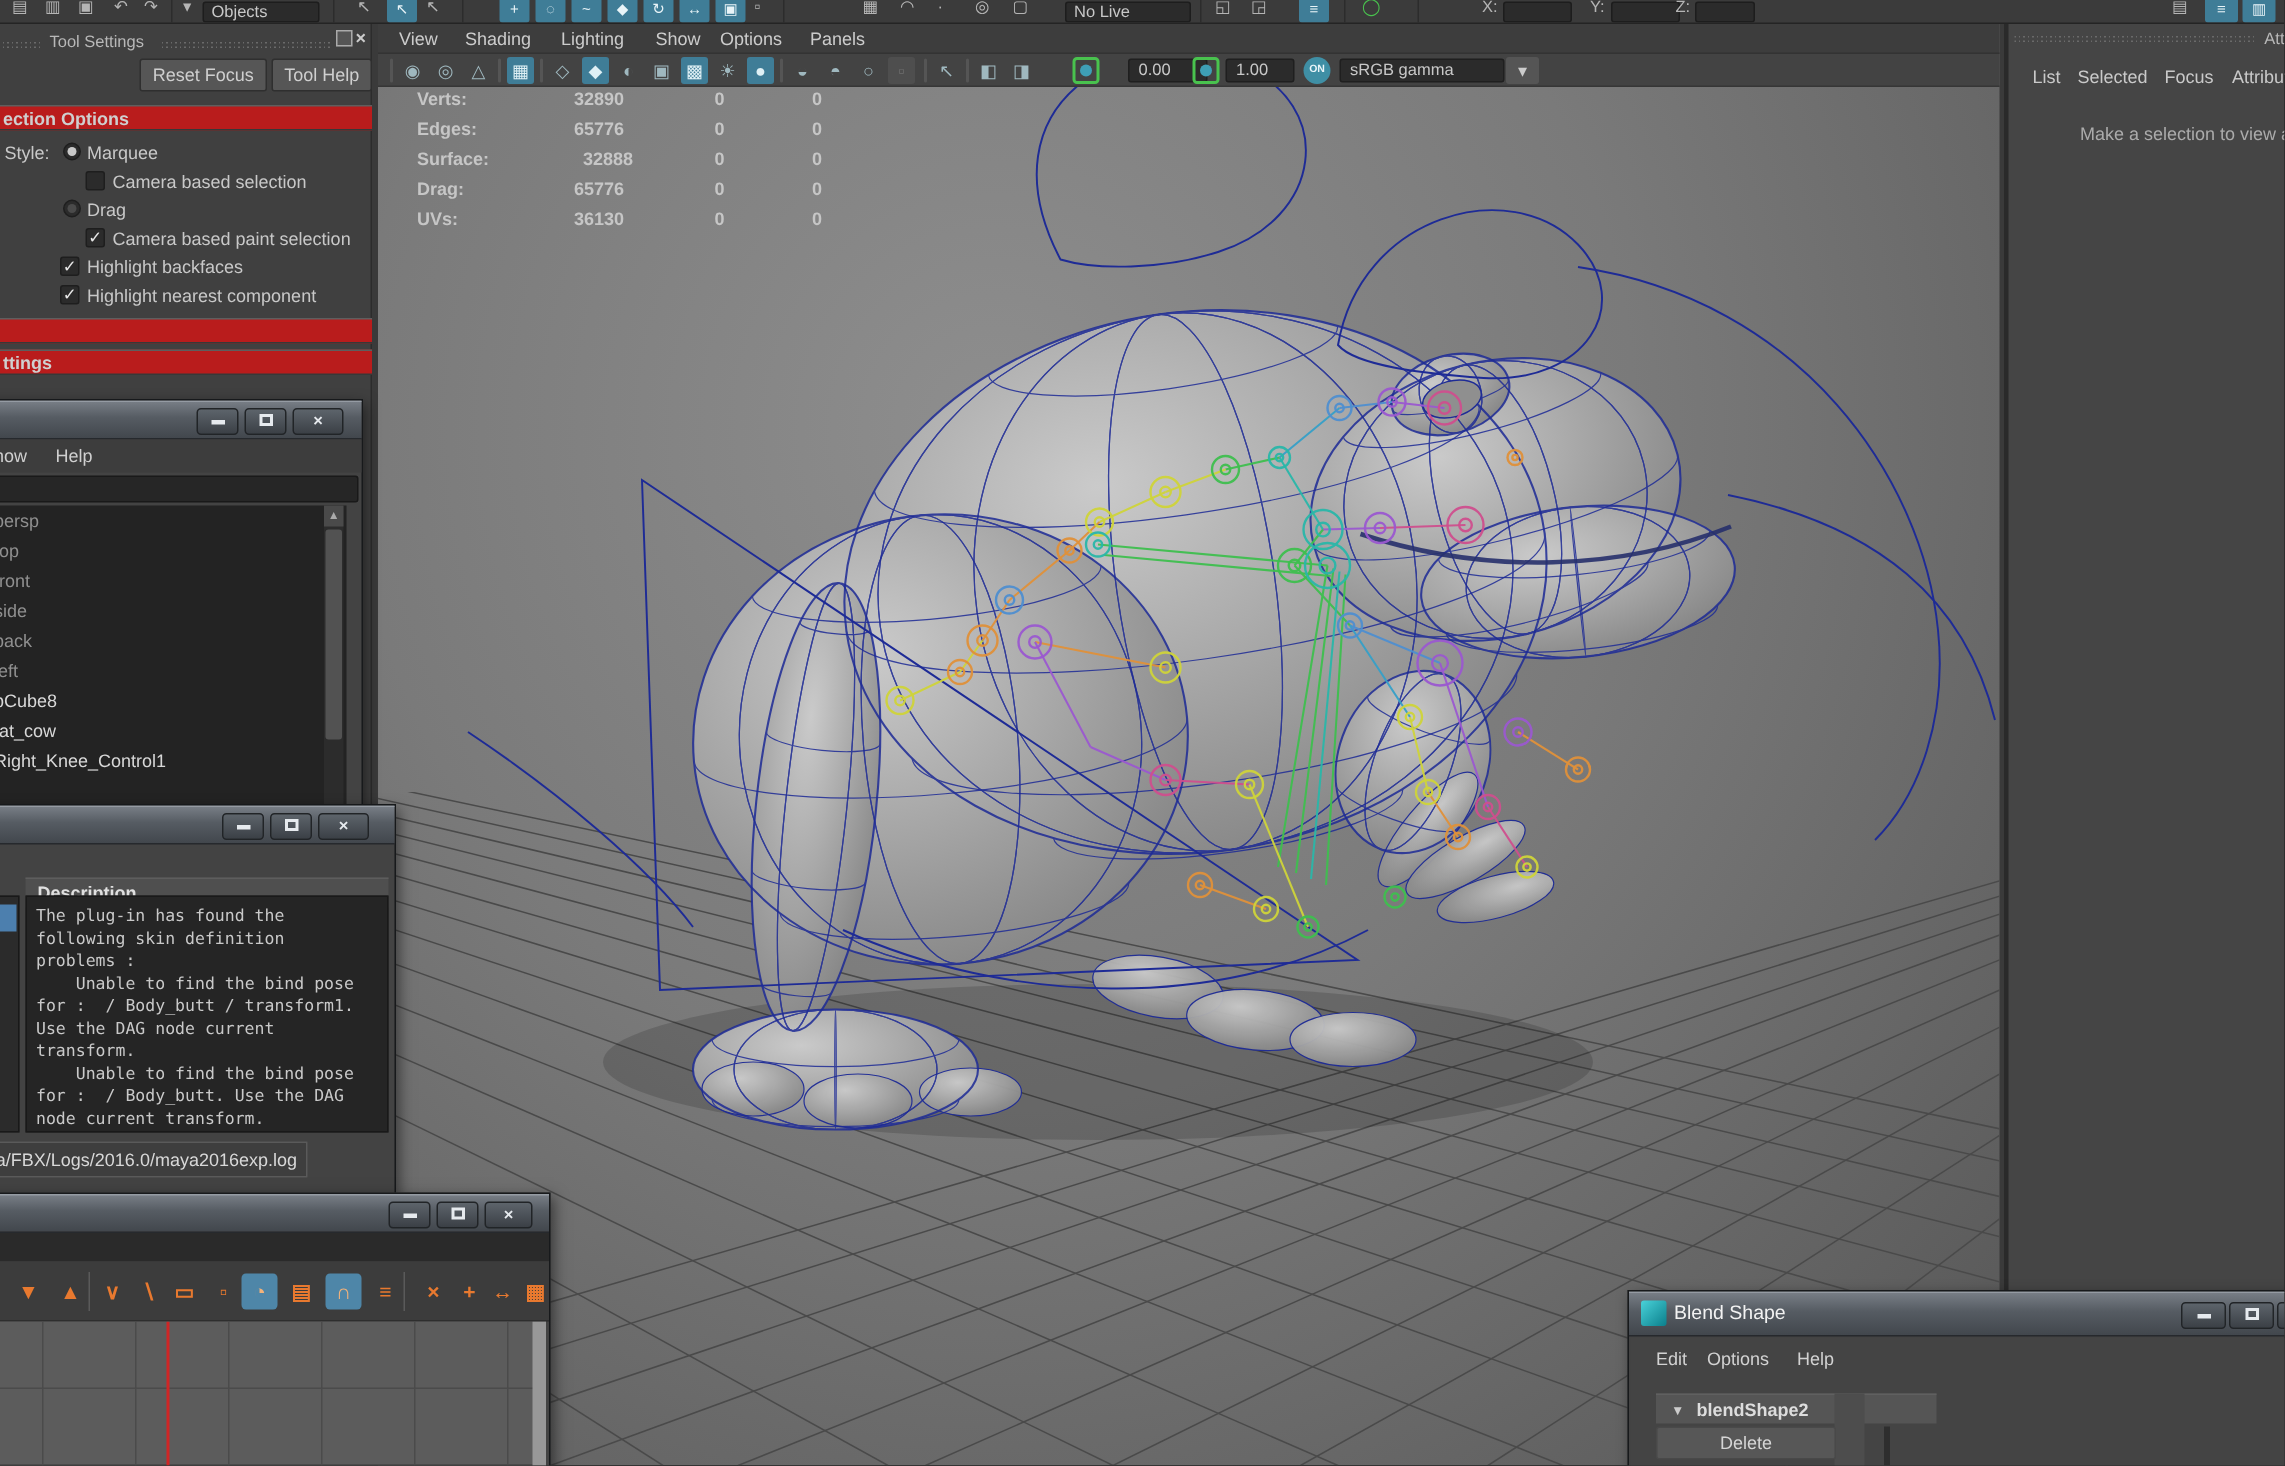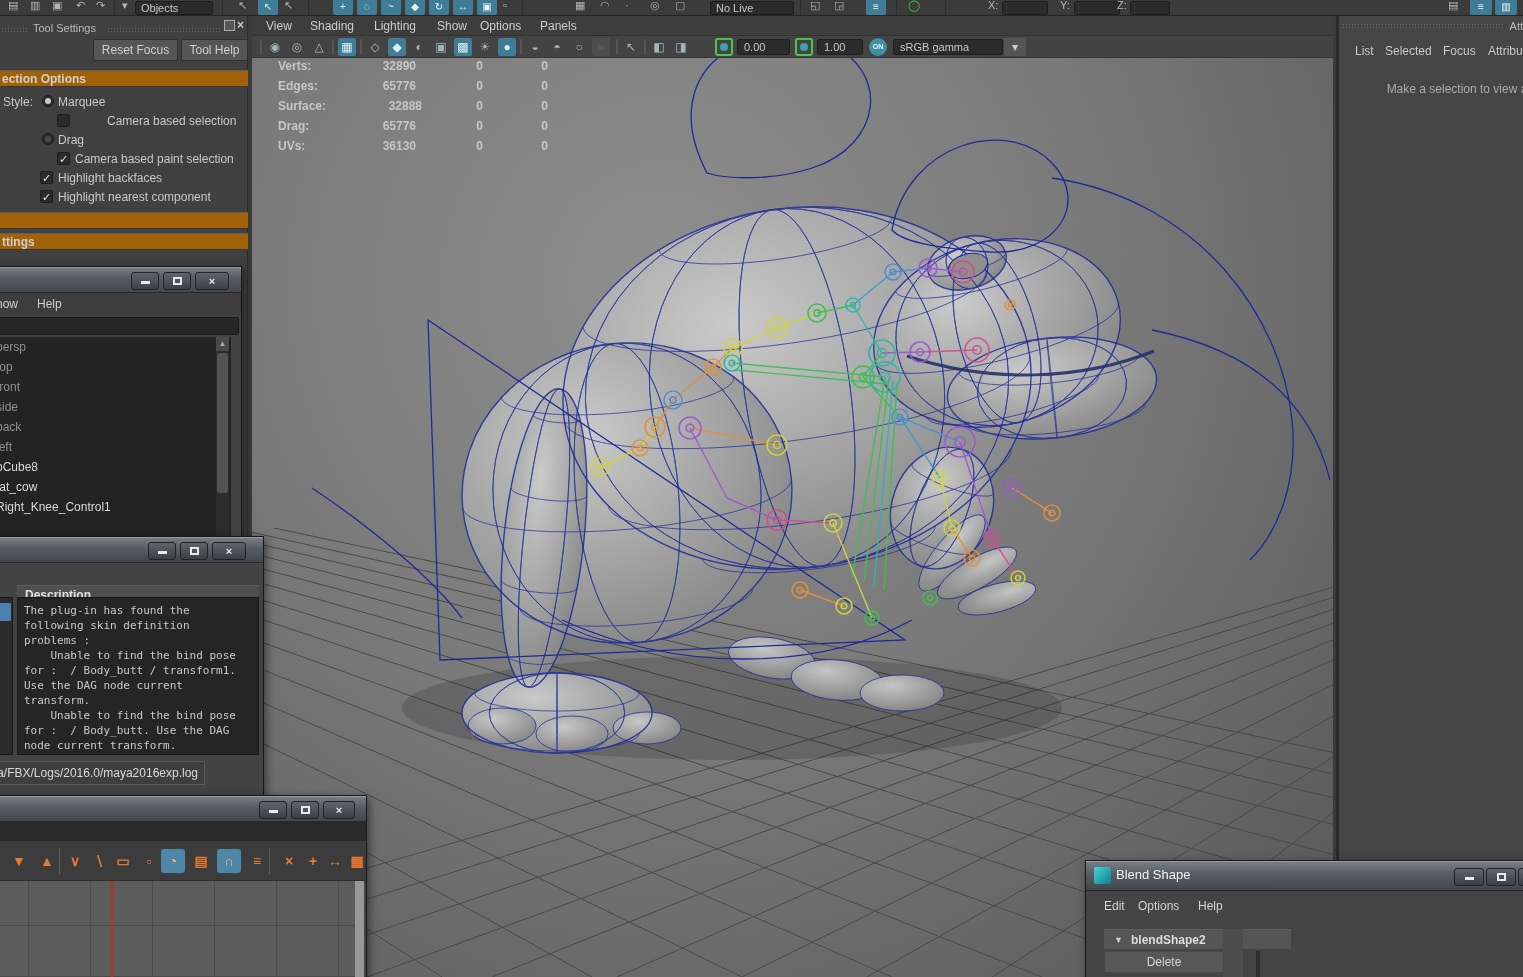--- a/index.html
+++ b/index.html
@@ -18,21 +18,21 @@
   .ts-sep{position:absolute;top:0;width:1px;height:16px;background:#2c2c2c;}
 
   
   .tool-panel{left:0;top:16px;width:248px;height:961px;background:#404040;border-right:1px solid #2c2c2c;z-index:1;}
   .tp-header{position:absolute;left:0;top:4px;width:248px;height:18px;}
   .tp-title{position:absolute;left:33px;top:2px;color:#b8b8b8;font-size:11px;}
   .dots{position:absolute;top:8px;height:4px;background:repeating-linear-gradient(90deg,#6a6a6a 0 1px,transparent 1px 3px),
         repeating-linear-gradient(90deg,#6a6a6a 0 1px,transparent 1px 3px);background-size:100% 1px;background-position:0 0,0 3px;background-repeat:repeat-x;}
   .tp-btn{position:absolute;top:23px;height:22px;background:#565656;border:1px solid #2f2f2f;border-radius:2px;
           color:#cfcfcf;text-align:center;line-height:20px;font-size:12px;}
-  .tp-bar{position:absolute;left:0;width:248px;height:17px;background:#a16207;border-top:1px solid #5e5e5e;
+  .tp-bar{position:absolute;left:0;width:248px;height:17px;background:#b91c1c;border-top:1px solid #5e5e5e;
           border-bottom:1px solid #383838;color:#cfcfcf;font-weight:bold;line-height:16px;overflow:hidden;}
   .tp-row{position:absolute;height:15px;line-height:15px;color:#c8c8c8;}
   .chk{position:absolute;width:13px;height:13px;background:#2b2b2b;border:1px solid #1e1e1e;border-radius:2px;
        color:#e8e8e8;font-size:11px;line-height:12px;text-align:center;}
   .radio{position:absolute;width:12px;height:12px;background:#2b2b2b;border:1px solid #1e1e1e;border-radius:50%;}
   .radio.sel::after{content:"";position:absolute;left:2px;top:2px;width:6px;height:6px;border-radius:50%;background:#c9c9c9;}
   .radio.unsel::after{content:"";position:absolute;left:2px;top:2px;width:6px;height:6px;border-radius:50%;background:#4a4a4a;}
 
   
   .viewport{left:252px;top:16px;width:1081px;height:961px;z-index:1;
@@ -148,21 +148,21 @@
     <div class="tp-btn" style="left:93px;width:85px">Reset Focus</div>
     <div class="tp-btn" style="left:181px;width:67px">Tool Help</div>
 
     <div class="tp-bar" style="top:54px;padding-left:2px;">ection Options</div>
 
     <div class="tp-row" style="left:3px;top:79px;">Style:</div>
     <span class="radio sel" style="left:42px;top:79px;"></span>
     <div class="tp-row" style="left:58px;top:79px;">Marquee</div>
 
     <span class="chk" style="left:57px;top:98px;"></span>
-    <div class="tp-row" style="left:75px;top:98px;margin-left:32px;">Camera based selection</div>
+    <div class="tp-row" style="left:75px;top:98px;">Camera based selection</div>
 
     <span class="radio unsel" style="left:42px;top:117px;"></span>
     <div class="tp-row" style="left:58px;top:117px;">Drag</div>
 
     <span class="chk" style="left:57px;top:136px;">✓</span>
     <div class="tp-row" style="left:75px;top:136px;">Camera based paint selection</div>
 
     <span class="chk" style="left:40px;top:155px;">✓</span>
     <div class="tp-row" style="left:58px;top:155px;">Highlight backfaces</div>
 
@@ -201,21 +201,21 @@
       <span class="vp-ic" style="left:274px">◒</span>
       <span class="vp-ic" style="left:296px">◓</span>
       <span class="vp-ic" style="left:318px">○</span>
       <span class="vp-ic dim" style="left:340px">▫</span>
       <span class="vp-sep" style="left:364px"></span>
       <span class="vp-ic" style="left:370px">↖</span>
       <span class="vp-sep" style="left:392px"></span>
       <span class="vp-ic" style="left:398px">◧</span>
       <span class="vp-ic" style="left:420px">◨</span>
       <span class="gfx-ic" style="left:463px"></span>
-      <div class="vp-field" style="left:485px;width:53px">0.00</div>
+      <div class="vp-field" style="left:500px;width:53px">0.00</div>
       <span class="gfx-ic" style="left:543px"></span>
       <div class="vp-field" style="left:565px;width:46px">1.00</div>
       <span class="on-btn" style="left:617px">ON</span>
       <div class="vp-field" style="left:641px;width:110px">sRGB gamma</div>
       <div class="vp-ic" style="left:752px;width:22px;background:#555;color:#ccc">▾</div>
     </div>
 
     <div class="hud-row" style="left:26px;top:43px;width:280px">
       <span class="hud-label">Verts:</span>
       <span class="hud-v" style="left:38px;width:100px">32890</span>

